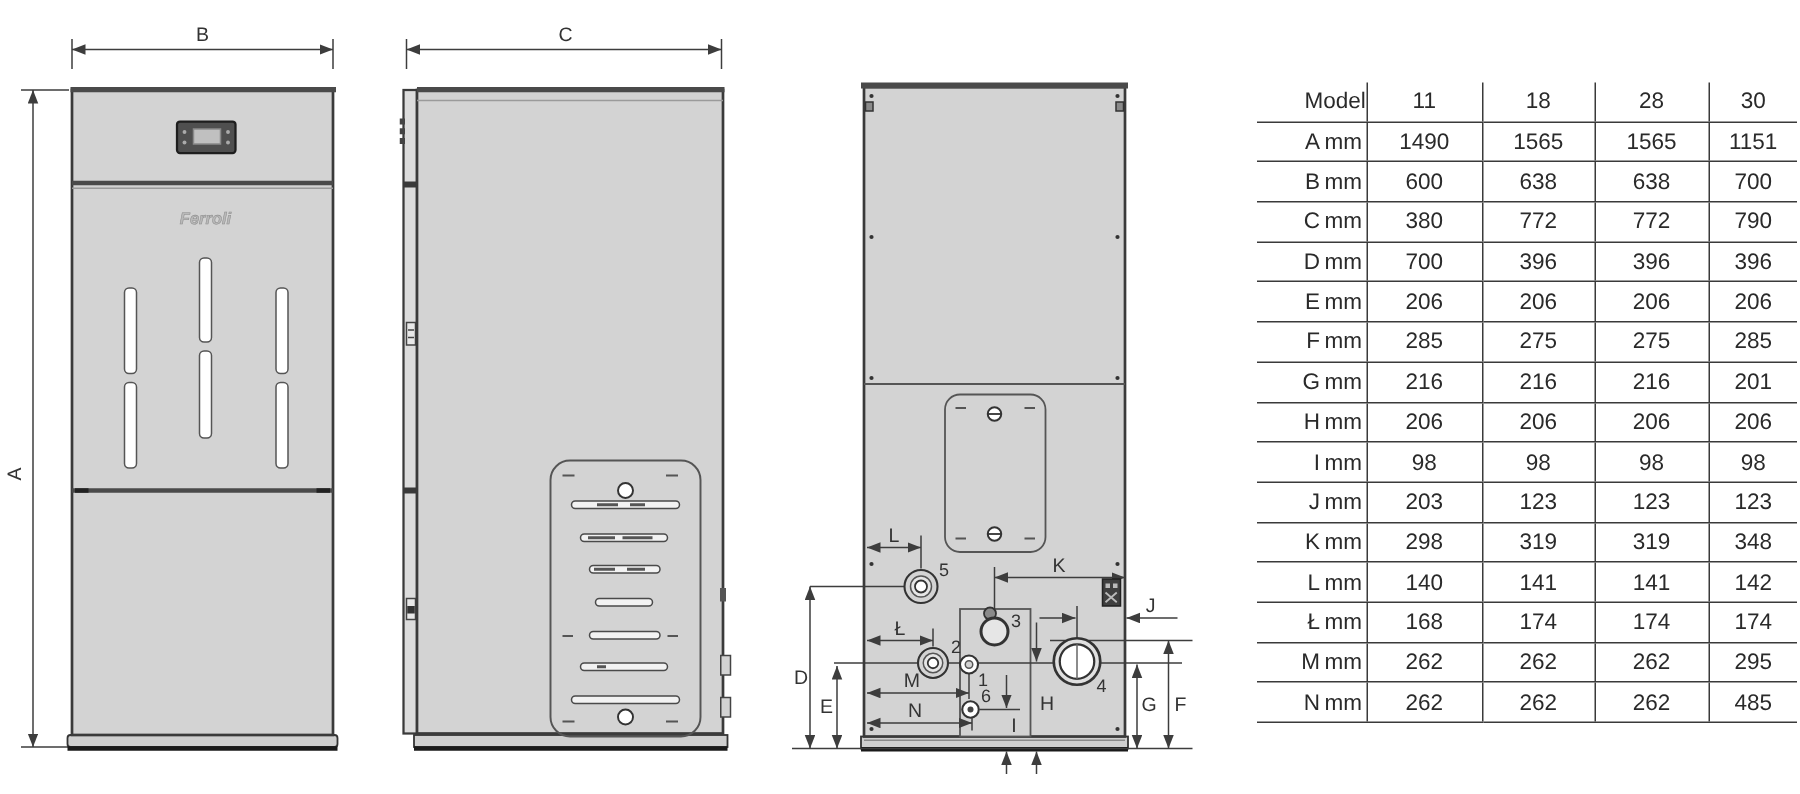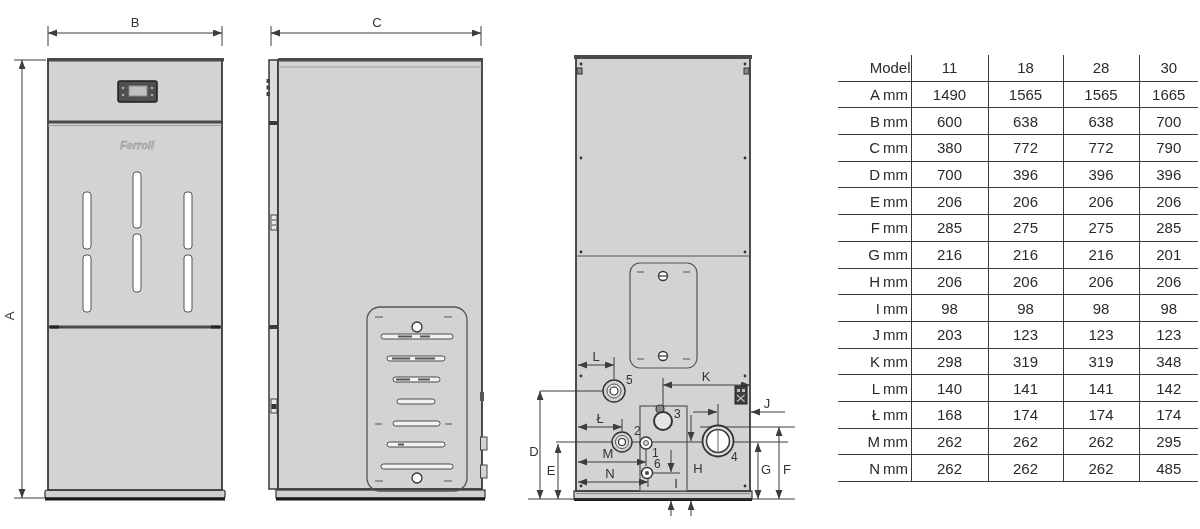--- a/index.html
+++ b/index.html
@@ -287,21 +287,21 @@
         <th class="val">30</th>
       </tr>
     </thead>
     <tbody>
         <tr>
           <td class="ltr">A</td>
           <td class="unit">mm</td>
           <td class="val">1490</td>
           <td class="val">1565</td>
           <td class="val">1565</td>
-          <td class="val">1665</td>
+          <td class="val">1151</td>
         </tr>
         <tr>
           <td class="ltr">B</td>
           <td class="unit">mm</td>
           <td class="val">600</td>
           <td class="val">638</td>
           <td class="val">638</td>
           <td class="val">700</td>
         </tr>
         <tr>

